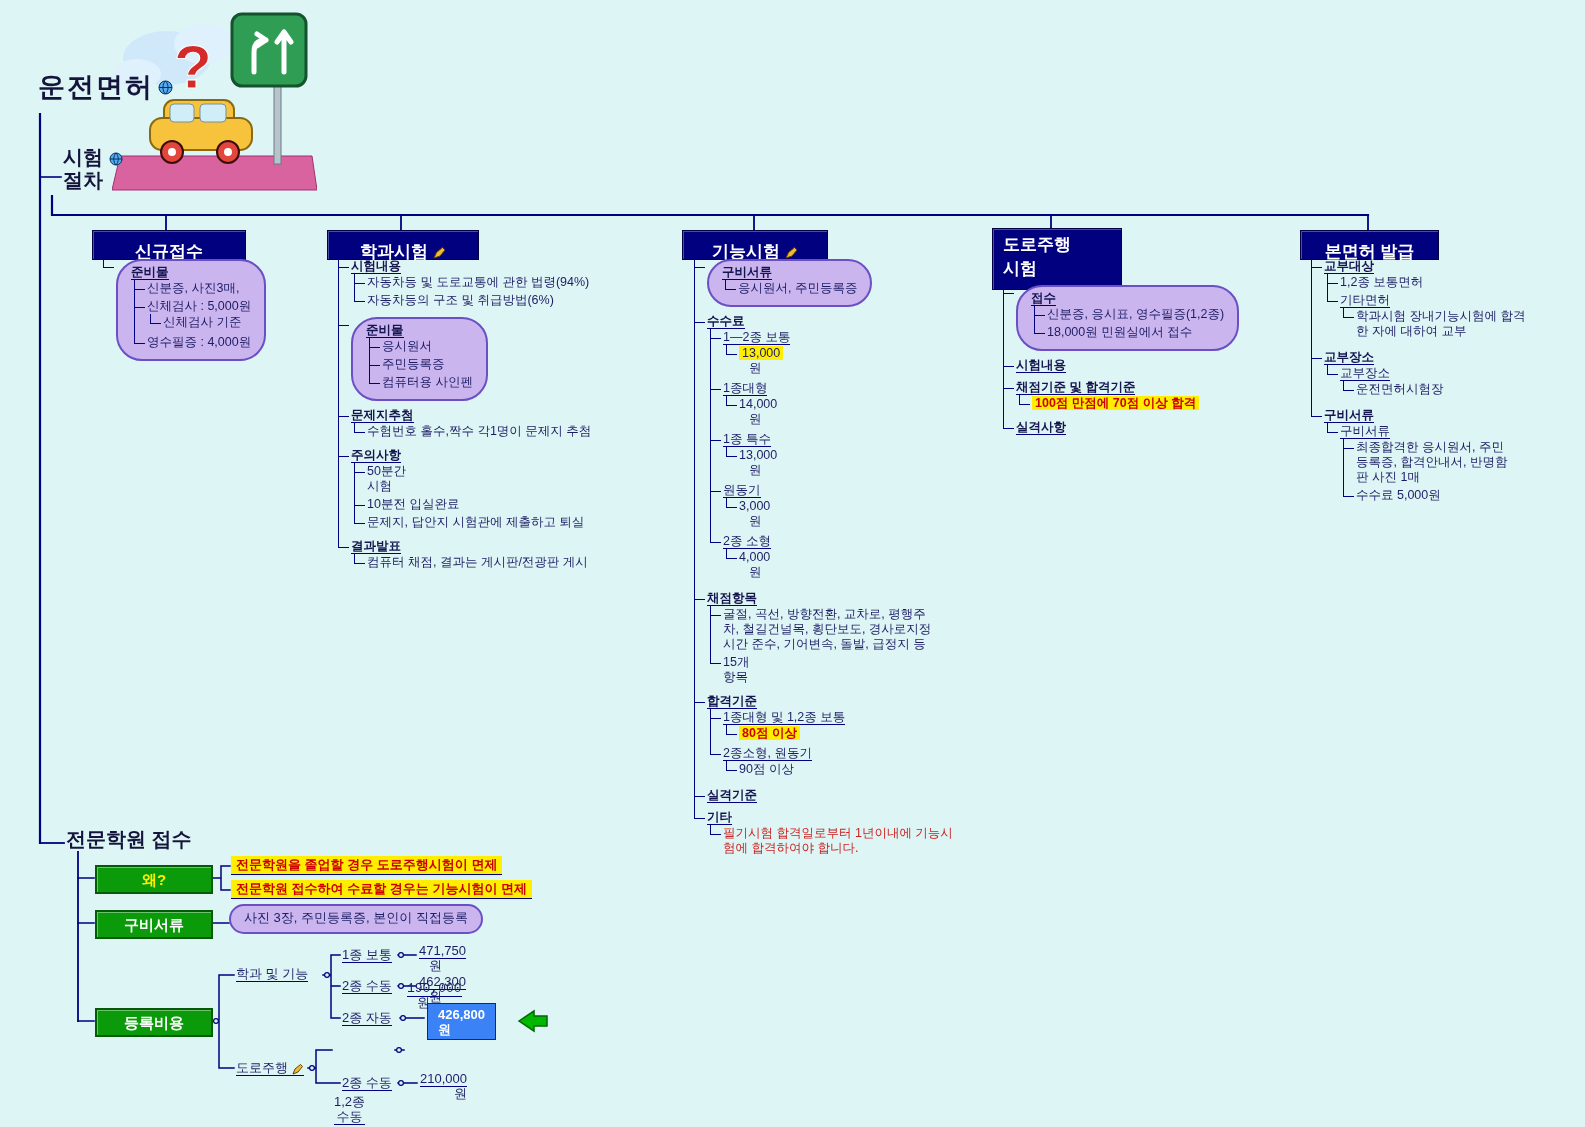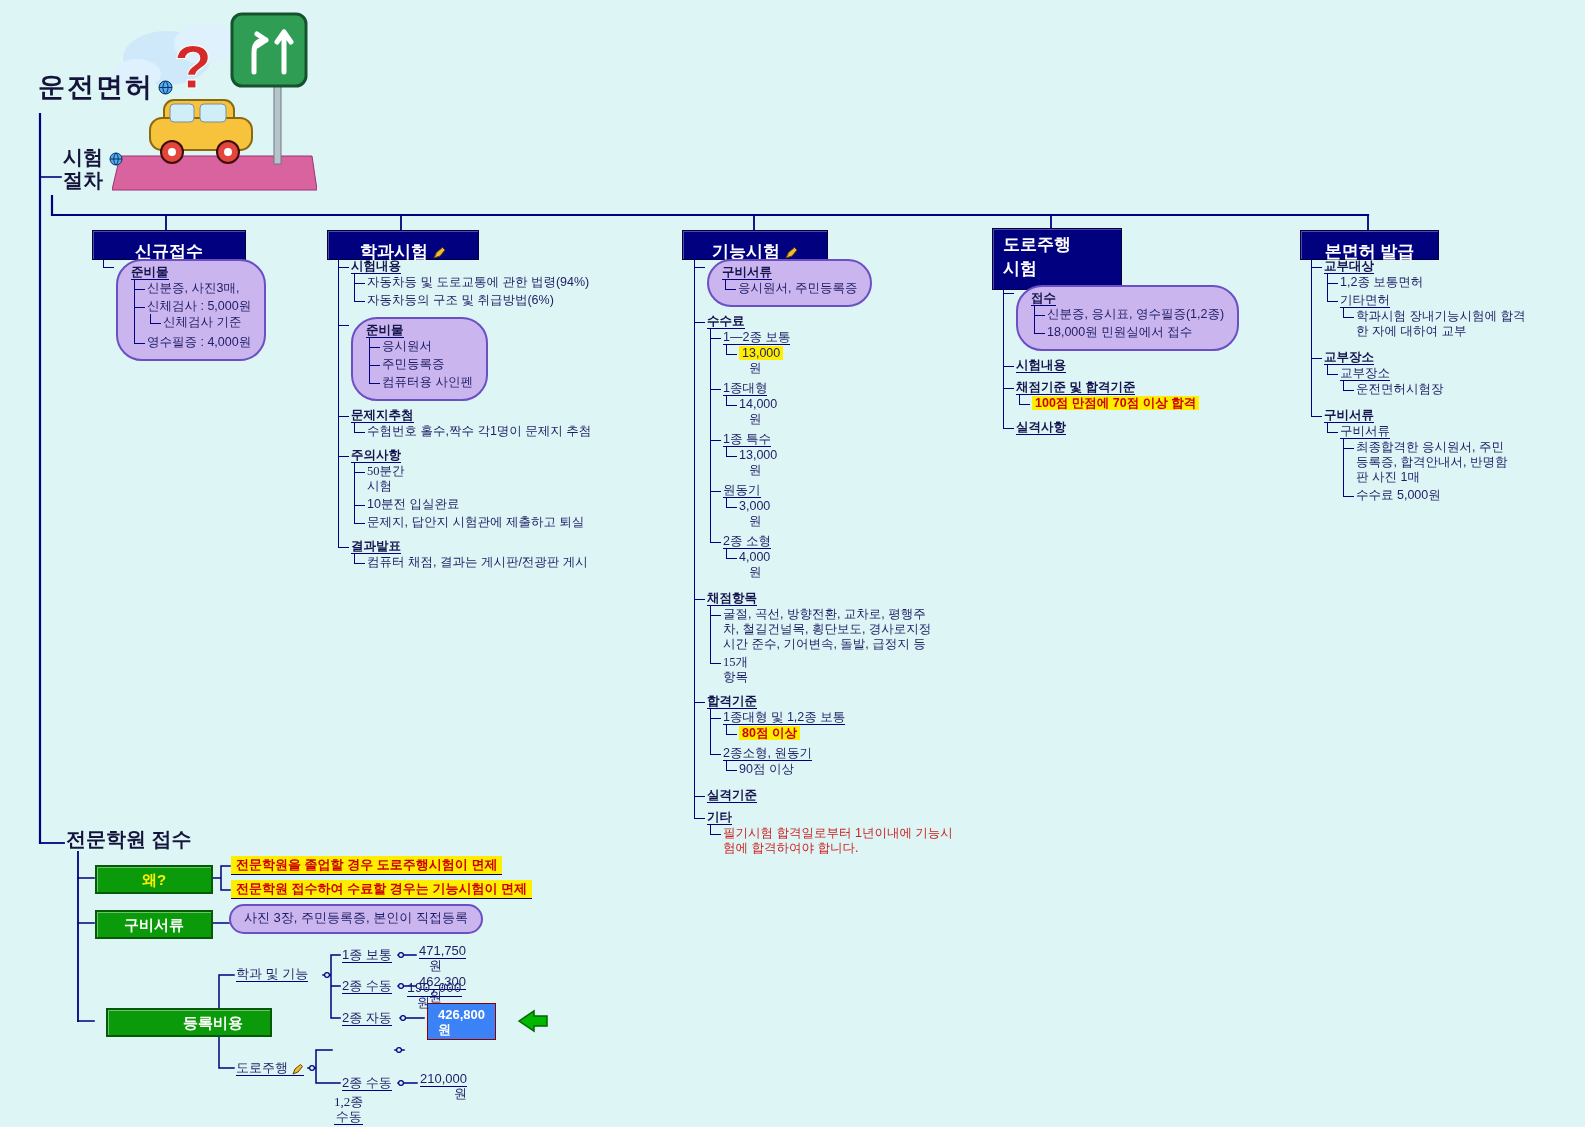--- a/index.html
+++ b/index.html
@@ -35,21 +35,21 @@
   .tree li:last-child::before { height:10px; }
   .tree li::after { content:""; position:absolute; left:0; top:9px; width:11px; height:0;
     border-top:1.5px solid #000080; }
   .tree-box > .tree > li { padding-bottom:6px; }
 
   .h  { font-weight:bold; border-bottom:1.5px solid #000080; color:#14144f; }
   .u  { border-bottom:1.5px solid #000080; }
   .hl { background:#ffee00; padding:0 3px; }
   .red { color:#cc0000; font-weight:bold; }
   .rednote { color:#cc2222; }
-  .pre { white-space:pre-line;font-family:Liberation Serif, serif; }
+  .pre { white-space:pre-line; }
   .nw { white-space:nowrap; }
   .won { margin-left:10px; }
 
   .cloud {
     display:inline-block; background:#cbb5ee; border:2px solid #6b4fc4;
     border-radius:26px; padding:4px 13px 7px;
   }
 
   
   .greenbox {
@@ -378,21 +378,21 @@
     <span>전문학원 접수하여 수료할 경우는 기능시험이 면제</span>
   </div>
 
   <div class="greenbox" style="left:95px; top:910px;">
     <span>구비서류</span>
   </div>
   <div class="cloud node" style="left:229px; top:904px; font-size:13px;">
     <span class="nw">사진 3장, 주민등록증, 본인이 직접등록</span>
   </div>
 
-  <div class="greenbox" style="left:106px; top:1008px;padding-left:48px;">
+  <div class="greenbox" style="left:95px; top:1008px;">
     <span>등록비용</span>
   </div>
 
   <div class="lbl u" style="left:236px; top:966px;">
     <span>학과 및 기능</span>
   </div>
   <div class="lbl u" style="left:342px; top:947px;">
     <span>1종 보통</span>
   </div>
   <div class="amtgrp" style="left:419px; top:943px;">

